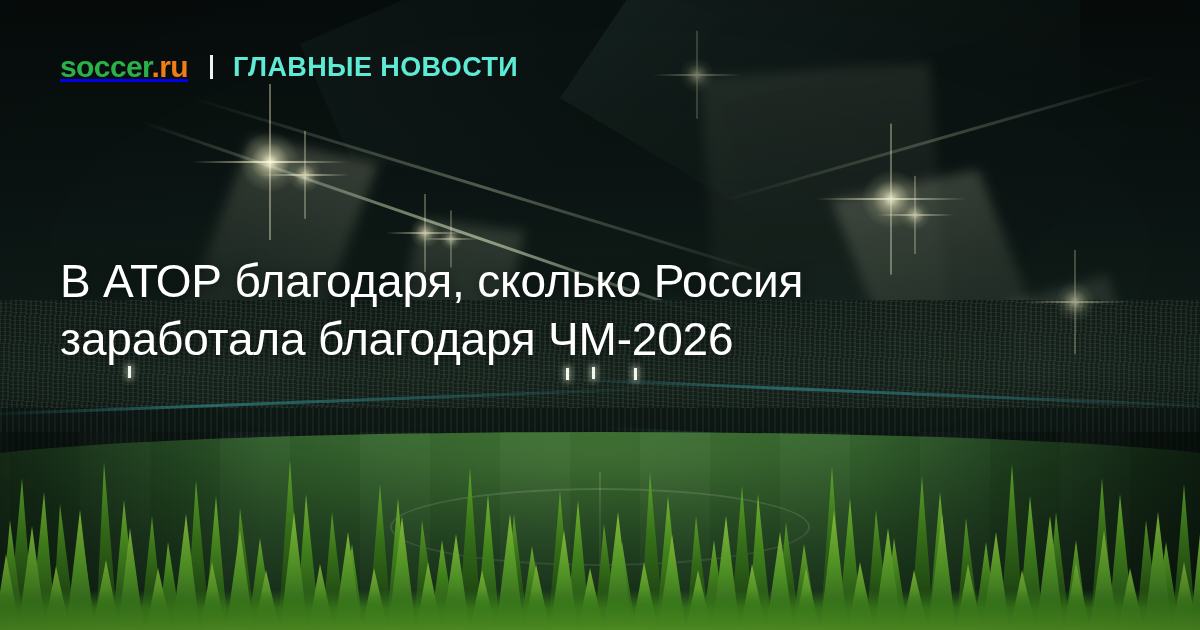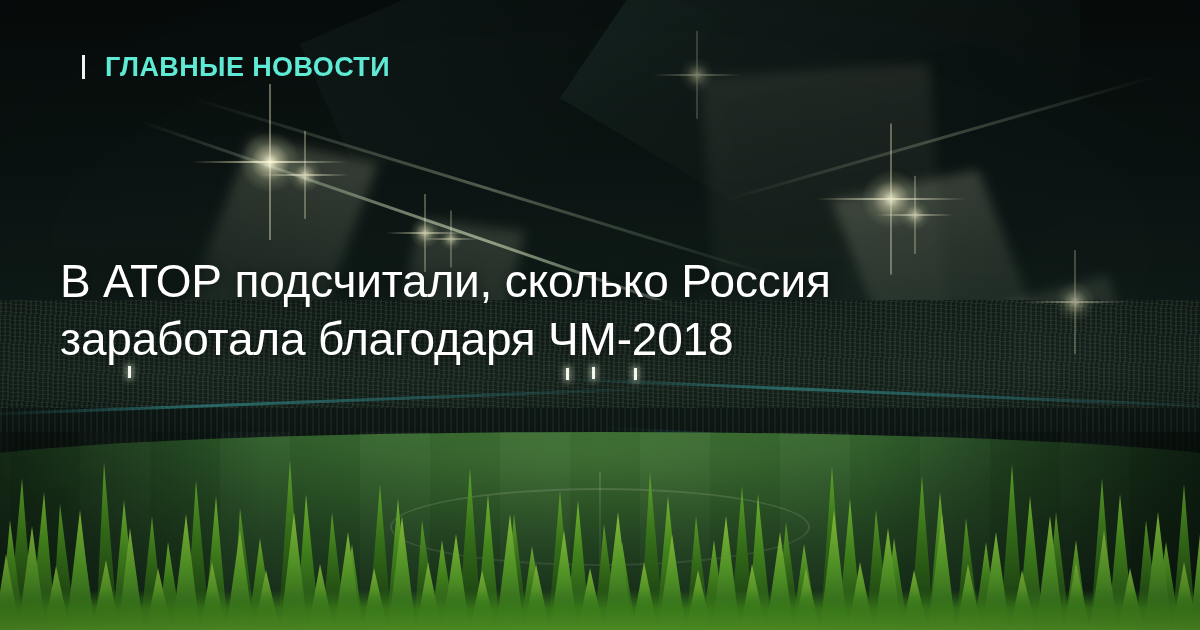--- a/index.html
+++ b/index.html
@@ -392,22 +392,25 @@
         <path d="M1190 180 L1200 84 L1206 180 Z"></path>
       </g>
 
       <rect x="0" y="140" width="1200" height="40" fill="url(#gBase)"></rect>
     </svg>
   </div>
 
   <div class="vignette"></div>
 
   <div class="header">
+    <a class="logo" href="#">
+      <span class="soccer">soccer</span><span class="ru">.ru</span>
+    </a>
     <span class="divider"></span>
     <span class="kicker">ГЛАВНЫЕ НОВОСТИ</span>
   </div>
 
   <h1 class="title">
-    <span class="title-line">В АТОР подсчитали, сколько Россия</span>
-    <span class="title-line">заработала благодаря ЧМ-2018</span>
+    <span class="title-line">В АТОР благодаря, сколько Россия</span>
+    <span class="title-line">заработала благодаря ЧМ-2026</span>
   </h1>
 
 </div>
 
 </body></html>

